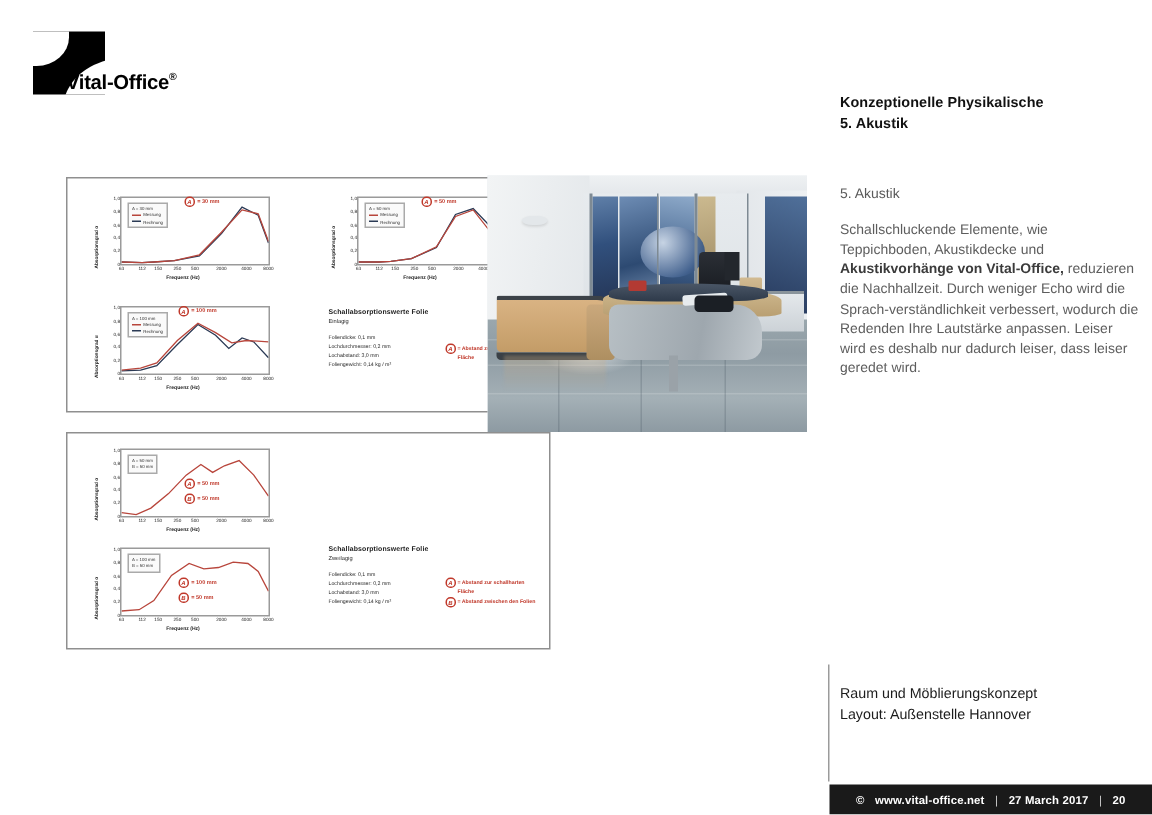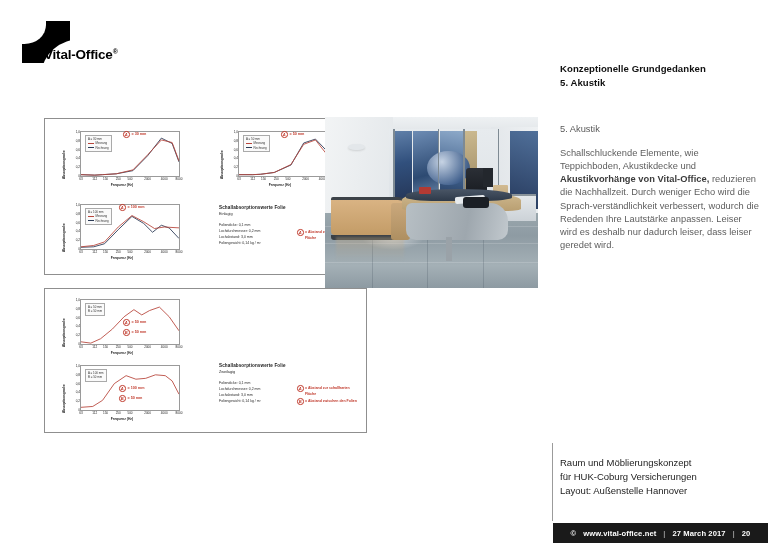--- a/index.html
+++ b/index.html
@@ -559,31 +559,30 @@
   <div class="desk-top"></div>
   <div class="desk-front"></div>
   <div class="desk-leg"></div>
   <div class="deskitem"></div>
   <div class="papers"></div>
   <div class="chair-seat"></div>
 </div>
 
 <div id="rightcol">
   <div id="doc-title">
-    <div>Konzeptionelle Grundgedanken</div>
+    <div>Konzeptionelle Physikalische</div>
     <div>5. Akustik</div>
   </div>
   <div id="sec-head">5. Akustik</div>
   <div class="para">Schallschluckende Elemente, wie Teppichboden, Akustikdecke und <b>Akustikvorhänge von Vital-Office,</b> reduzieren die Nachhallzeit. Durch weniger Echo wird die Sprach-verständlichkeit verbessert, wodurch die Redenden Ihre Lautstärke anpassen. Leiser wird es deshalb nur dadurch leiser, dass leiser geredet wird.</div>
 </div>
 
 <div id="closing-rule"></div>
 <div id="closing-block">
   <div>Raum und Möblierungskonzept</div>
-  <div>für HUK-Coburg Versicherungen</div>
   <div>Layout: Außenstelle Hannover</div>
 </div>
 
 <div id="footer">
   <span>©</span>
   <span>www.vital-office.net</span>
   <span class="sep">|</span>
   <span>27 March 2017</span>
   <span class="sep">|</span>
   <span>20</span>

